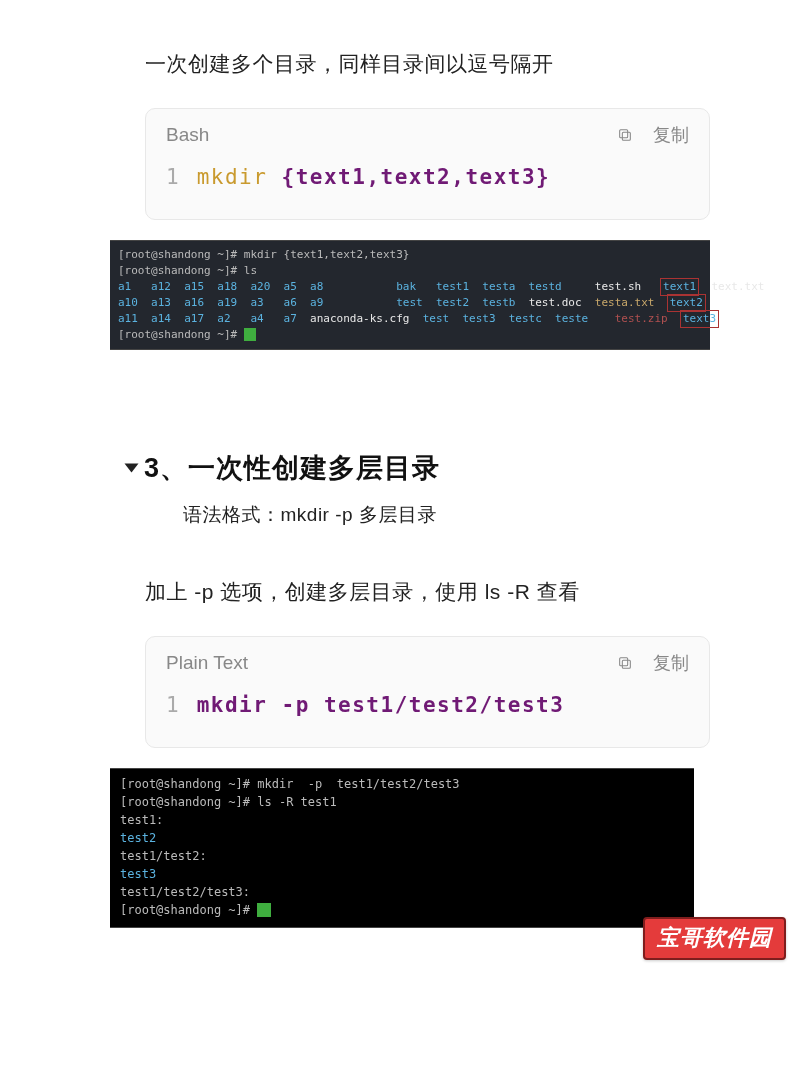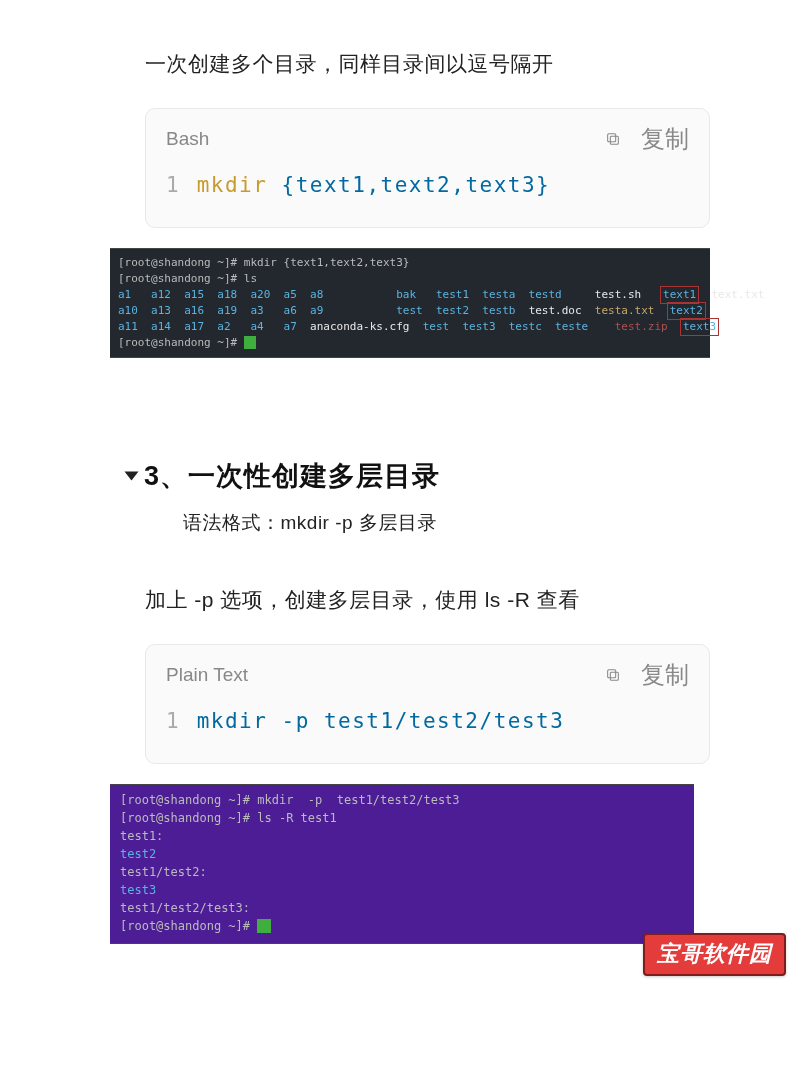--- a/index.html
+++ b/index.html
@@ -34,38 +34,38 @@
   .code-lang {
     font-size: 19px;
     color: #888;
     font-family: -apple-system, sans-serif;
   }
   .copy-btn {
     display: flex;
     align-items: center;
     gap: 20px;
     color: #888;
-    font-size: 24px;
+    font-size: 18px;
     cursor: pointer;
   }
   .copy-icon {
     width: 16px; height: 16px;
     stroke: #888; fill: none; stroke-width: 1.6;
   }
   .code-body {
     padding: 8px 20px 30px 20px;
     font-family: "Menlo", "Consolas", monospace;
     font-size: 21px;
     display: flex;
     gap: 18px;
   }
   .line-no { color: #aaa; }
   .code-line { letter-spacing: 1.5px; }
   .kw-mkdir { color: #c99a2e; }
-  .kw-plain { color: #0369a1; }
+  .kw-plain { color: #701a75; font-weight: bold; }
   .terminal {
     background: #23272e;
     color: #ddd;
     font-family: "Menlo","Consolas",monospace;
     font-size: 11px;
     padding: 6px 8px 6px 8px;
     margin: 18px 40px 0 55px;
     line-height: 1.45;
     border-top: 1px solid #444;
     border-bottom: 1px solid #444;
@@ -116,21 +116,21 @@
     font-size: 22px;
     font-weight: 700;
     padding: 4px 12px 5px 12px;
     border-radius: 4px;
     border: 2px solid #7f1d1d;
     letter-spacing: 1px;
     font-style: italic;
     box-shadow: 0 1px 3px rgba(0,0,0,.2);
   }
   .terminal2 {
-    background: #4c1d95;
+    background: #000000;
     color: #ddd;
     font-family: "Menlo","Consolas",monospace;
     font-size: 12px;
     padding: 6px 10px 8px 10px;
     margin: 18px 56px 0 55px;
     line-height: 1.5;
     border-top: 1px solid #444;
     border-bottom: 1px solid #444;
   }
 </style>

